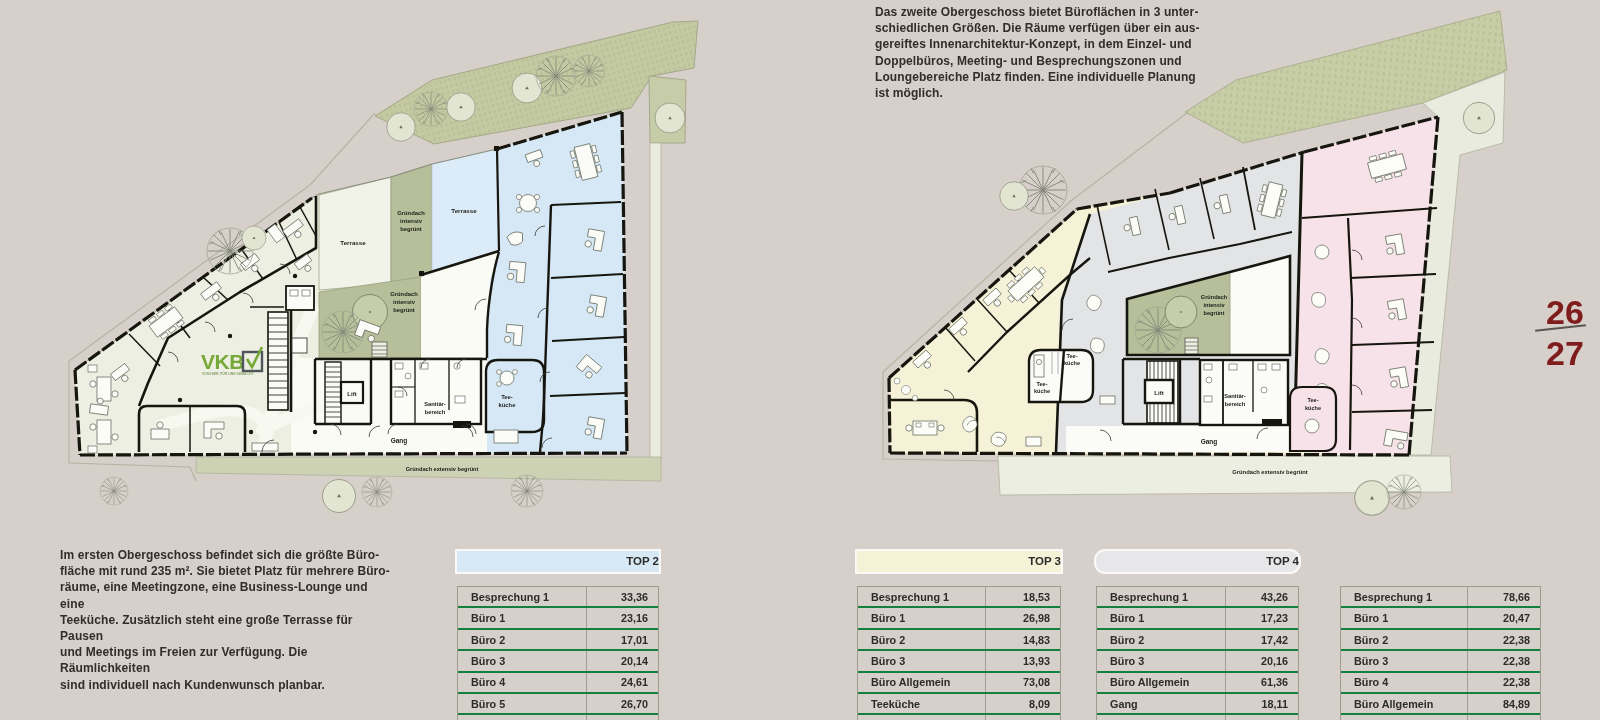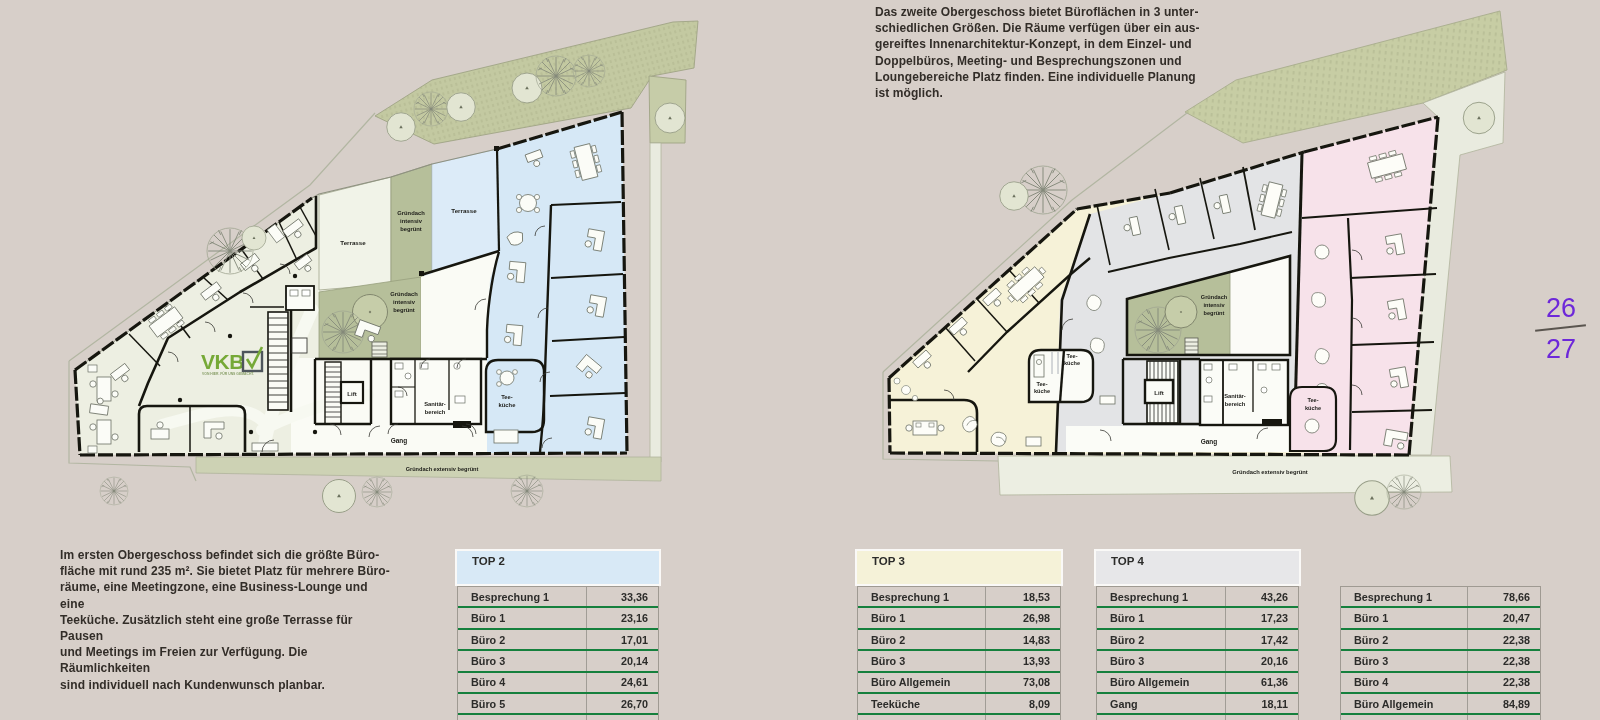--- a/index.html
+++ b/index.html
@@ -1,20 +1,20 @@
 <!DOCTYPE html>
 <html><head>
 <meta charset="utf-8">
 <style>
 html,body{margin:0;padding:0;}
 .page{position:relative;width:1600px;height:720px;background:#d7cfc9;overflow:hidden;font-family:"Liberation Sans",sans-serif;}
 svg{position:absolute;left:0;top:0;} svg text{font-family:"Liberation Sans",sans-serif;}
 .para{position:absolute;font-size:12px;font-weight:700;color:#322d28;line-height:16.2px;letter-spacing:0.1px;}
-.pgnum{position:absolute;font-size:27px;font-weight:400;color:#6d28d9;}
-.tblh{position:absolute;height:37px;font-size:11.5px;font-weight:700;color:#2c2c2a;line-height:21px;padding-left:15px;box-sizing:border-box;border:2px solid #faf9f7;}
+.pgnum{position:absolute;font-size:34px;font-weight:700;color:#7f1d1d;}
+.tblh{position:absolute;height:25px;font-size:11.5px;font-weight:700;color:#2c2c2a;line-height:21px;padding-left:15px;box-sizing:border-box;border:2px solid #faf9f7;text-align:right;}
 .rows{position:absolute;border:1px solid #9f9a92;border-bottom:none;box-sizing:border-box;}
 .row{height:21.4px;border-bottom:2px solid #15803d;font-size:10.8px;font-weight:700;color:#2c2c2a;position:relative;box-sizing:border-box;}
 .row .lab{position:absolute;left:13px;top:3.8px;}
 .row .val{position:absolute;right:10px;top:3.8px;}
 .row .div{position:absolute;top:0;bottom:0;width:1px;background:#a19d96;}
 </style>
 </head>
 <body>
 <div class="page">
 <svg width="1600" height="720" viewBox="0 0 1600 720">
@@ -1036,21 +1036,21 @@
         <span class="val">8,09</span>
         <span class="div" style="left:127px;"></span>
       </div>
 <div class="row">
         <span class="lab">Gesamtfläche</span>
         <span class="val">170,42 m²</span>
         <span class="div" style="left:127px;"></span>
       </div>
 </div>
 
-<div class="tblh" style="left:1094px;top:549px;width:207px;background:#e7e7e9;">TOP 4</div>
+<div class="tblh" style="left:1094px;top:549px;width:207px;background:#e7e7e9;border-radius:11px;">TOP 4</div>
 
 <div class="rows" style="left:1096px;top:586px;width:203px;height:134px;">
 <div class="row">
         <span class="lab">Besprechung 1</span>
         <span class="val">43,26</span>
         <span class="div" style="left:128px;"></span>
       </div>
 <div class="row">
         <span class="lab">Büro 1</span>
         <span class="val">17,23</span>

